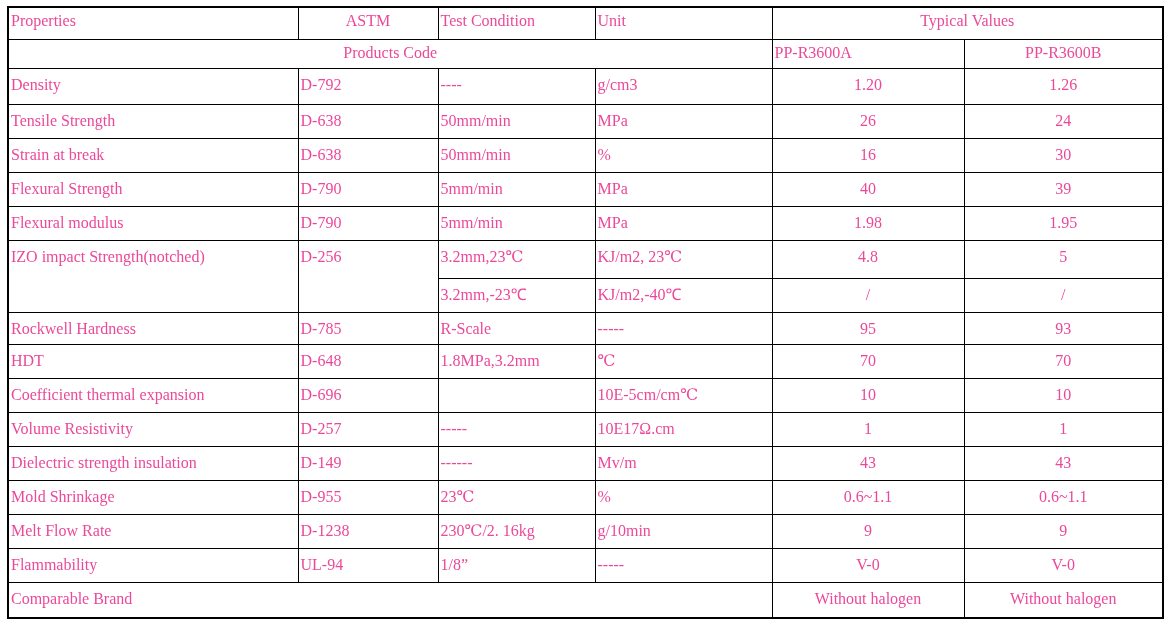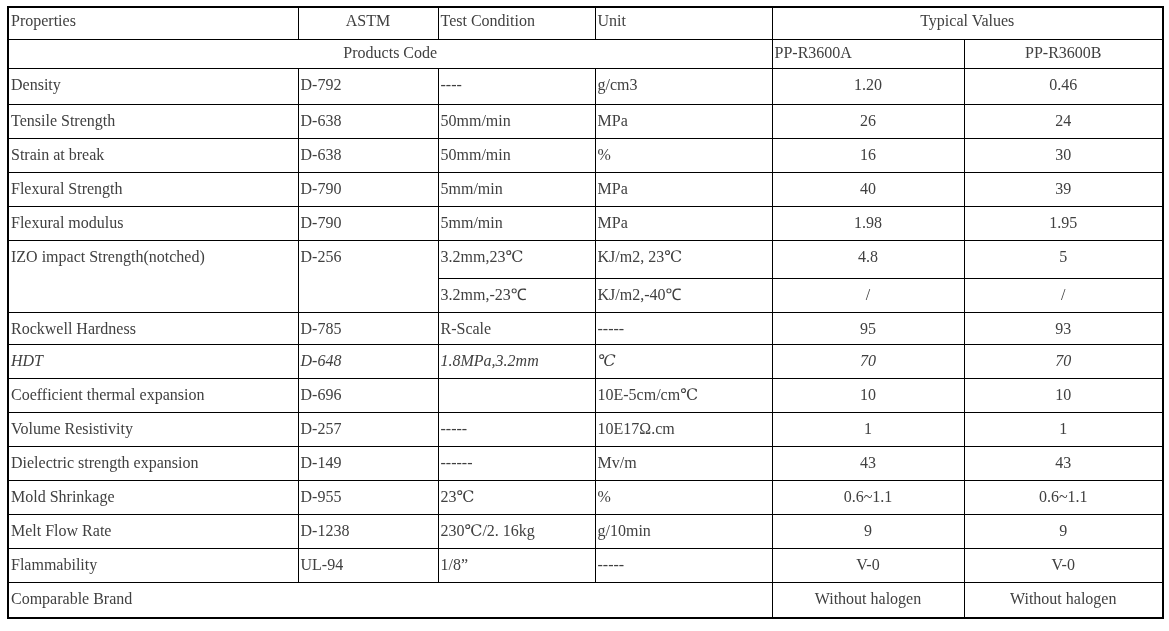--- a/index.html
+++ b/index.html
@@ -5,21 +5,21 @@
   html, body {
     margin: 0;
     padding: 0;
     background: #ffffff;
   }
   .page {
     position: relative;
     width: 1169px;
     height: 631px;
     background: #ffffff;
-    color: #404040;
+    color: #ec4899;
     font-family: "Liberation Serif", "DejaVu Serif", serif;
   }
   table.props-table {
     position: absolute;
     left: 7px;
     top: 6px;
     width: 1155px;
     height: 611px;
     border-collapse: collapse;
     table-layout: fixed;
@@ -69,21 +69,21 @@
           <td colspan="4" class="pc">Products Code</td>
           <td class="l">PP-R3600A</td>
           <td class="c">PP-R3600B</td>
         </tr>
         <tr style="height: 36px;">
           <td class="li">Density</td>
           <td class="la">D-792</td>
           <td class="l2">----</td>
           <td class="lu">g/cm3</td>
           <td class="c">1.20</td>
-          <td class="c">0.46</td>
+          <td class="c">1.26</td>
         </tr>
         <tr style="height: 34px;">
           <td class="l">Tensile Strength</td>
           <td class="la">D-638</td>
           <td class="l2">50mm/min</td>
           <td class="lu">MPa</td>
           <td class="c">26</td>
           <td class="c">24</td>
         </tr>
         <tr style="height: 34px;">
@@ -125,21 +125,21 @@
           <td class="c">/</td>
         </tr>
         <tr style="height: 32px;">
           <td class="l">Rockwell Hardness</td>
           <td class="la">D-785</td>
           <td class="l2">R-Scale</td>
           <td class="lu">-----</td>
           <td class="c">95</td>
           <td class="c">93</td>
         </tr>
-        <tr style="height: 34px; font-style: italic;">
+        <tr style="height: 34px;">
           <td class="l">HDT</td>
           <td class="la">D-648</td>
           <td class="l2">1.8MPa,3.2mm</td>
           <td class="lu">℃</td>
           <td class="c">70</td>
           <td class="c">70</td>
         </tr>
         <tr style="height: 34px;">
           <td class="l">Coefficient thermal expansion</td>
           <td class="la">D-696</td>
@@ -150,21 +150,21 @@
         </tr>
         <tr style="height: 34px;">
           <td class="l">Volume Resistivity</td>
           <td class="la">D-257</td>
           <td class="l2">-----</td>
           <td class="lu">10E17Ω.cm</td>
           <td class="c">1</td>
           <td class="c">1</td>
         </tr>
         <tr style="height: 34px;">
-          <td class="l">Dielectric strength expansion</td>
+          <td class="l">Dielectric strength insulation</td>
           <td class="la">D-149</td>
           <td class="l2">------</td>
           <td class="lu">Mv/m</td>
           <td class="c">43</td>
           <td class="c">43</td>
         </tr>
         <tr style="height: 34px; margin-top: 20px;">
           <td class="l">Mold Shrinkage</td>
           <td class="la">D-955</td>
           <td class="l2">23℃</td>

